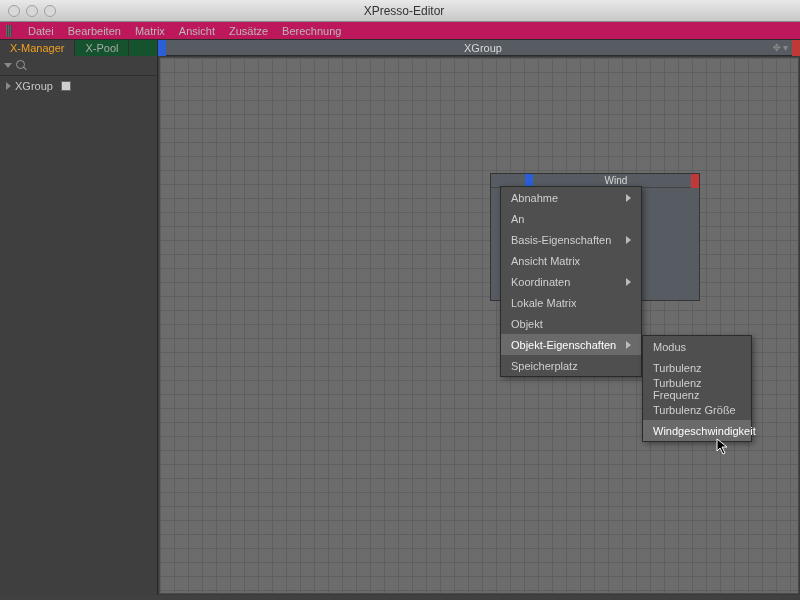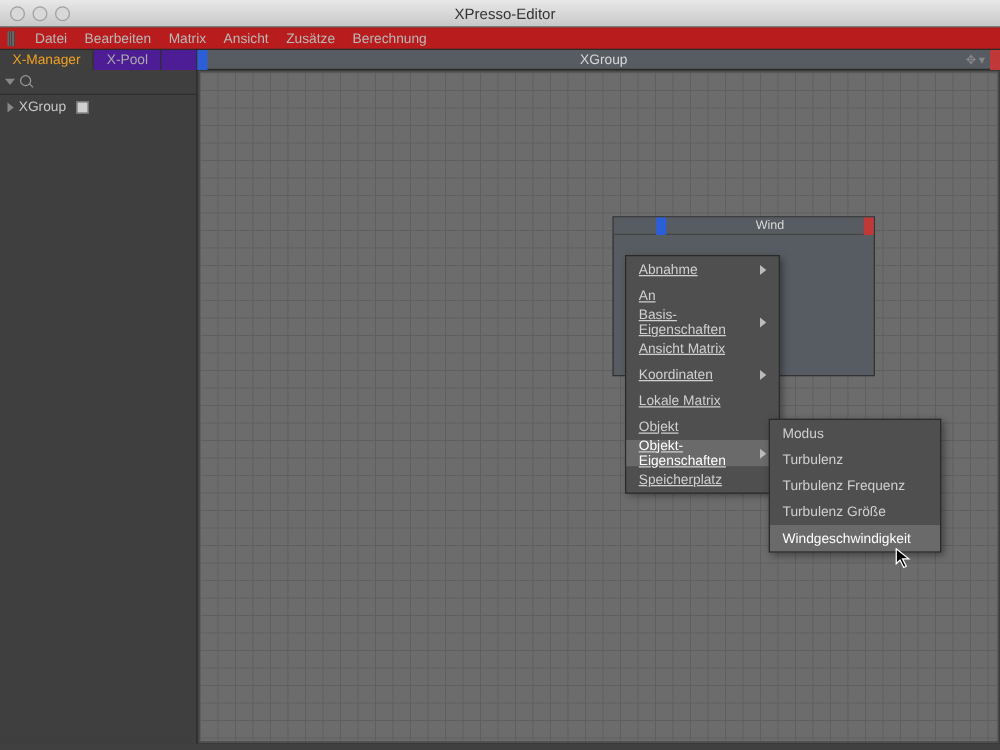--- a/index.html
+++ b/index.html
@@ -5,30 +5,30 @@
 * { margin: 0; padding: 0; box-sizing: border-box; font-family: "Lucida Grande", Arial, sans-serif; font-size: 11px; user-select: none; }
 body { width: 800px; height: 600px; background: #3a3a3a; overflow: hidden; position: relative; }
 
 
 .titlebar { height: 22px; background: linear-gradient(#e8e8e8, #c8c8c8); display: flex; align-items: center; padding-left: 8px; border-bottom: 1px solid #888; }
 .traffic { display: flex; gap: 6px; }
 .traffic span { width: 12px; height: 12px; border-radius: 50%; background: #d8d8d8; border: 1px solid #a0a0a0; }
 .titlebar .title { flex: 1; text-align: center; color: #333; font-size: 12px; margin-left: -48px; }
 
 
-.menubar { height: 18px; background: #b91c1c; display: flex; align-items: center; padding: 0 6px; gap: 14px; color: #b8b8b8; border-bottom: 1px solid #2a2a2a; }
+.menubar { height: 18px; background: #be185d; display: flex; align-items: center; padding: 0 6px; gap: 14px; color: #b8b8b8; border-bottom: 1px solid #2a2a2a; }
 .menubar .grip { width: 6px; height: 12px; background: repeating-linear-gradient(90deg,#666,#666 1px,#474747 1px,#474747 2px); margin-right: 2px;}
 .menubar span.item { cursor: default; }
 
 
 .main { position: absolute; top: 40px; left: 0; right: 0; bottom: 5px; display: flex; }
 
 
 .leftpanel { width: 158px; background: #3f3f3f; display: flex; flex-direction: column; border-right: 1px solid #2a2a2a; }
-.tabs { height: 16px; display: flex; background: #4c1d95; text-align: right; }
+.tabs { height: 16px; display: flex; background: #14532d; text-align: right; }
 .tab { padding: 1px 10px; color: #aaa; border-right: 1px solid #2e2e2e; display:flex; align-items:center; }
 .tab.active { color: #f0a020; background: #3f3f3f; }
 .searchrow { height: 20px; display: flex; align-items: center; border-bottom: 1px solid #2e2e2e; padding: 0 4px; gap: 4px; }
 .searchrow .tri { width:0; height:0; border-left:4px solid transparent; border-right:4px solid transparent; border-top:5px solid #888; }
 .searchrow .mag { width: 12px; height: 12px; position: relative; }
 .searchrow .mag::before { content:""; position:absolute; width:7px; height:7px; border:1px solid #999; border-radius:50%; }
 .searchrow .mag::after { content:""; position:absolute; width:4px; height:1px; background:#999; transform:rotate(45deg); left:7px; top:8px; }
 .treeitem { padding: 4px 6px; color: #c8c8c8; display:flex; align-items:center; gap:4px; }
 .treeitem .tri2 { width:0; height:0; border-top:4px solid transparent; border-bottom:4px solid transparent; border-left:5px solid #888; }
 .treeitem .node { width:10px; height:10px; background:#d0d0d0; border:1px solid #666; margin-left:4px; }
@@ -45,25 +45,25 @@
 
 
 .node-wind { position:absolute; left:330px; top:115px; width:210px; height:128px; background:#575c62; border:1px solid #333; }
 .node-wind .nhdr { height:14px; background:#575c62; display:flex; align-items:center; position:relative; border-bottom:1px solid #444;padding-left:34px; }
 .node-wind .nhdr .blue { width:8px; height:14px; background:#2a5fd8; }
 .node-wind .nhdr .red { position:absolute; right:0; width:8px; height:14px; background:#c03838; }
 .node-wind .nhdr .t { flex:1; text-align:center; color:#d8d8d8; font-size:10px; }
 
 
 .ctxmenu { position:absolute; background:#4f4f4f; border:1px solid #2a2a2a; box-shadow: 2px 2px 6px rgba(0,0,0,0.4); color:#d0d0d0; }
-.ctxmenu.primary { left:340px; top:146px; width:124px;text-decoration:underline; }
+.ctxmenu.primary { left:340px; top:128px; width:142px; }
 .ctxmenu .row { height:21px; display:flex; align-items:center; padding:0 10px; justify-content:space-between; }
 .ctxmenu .row.hi { background:#6a6a6a; color:#fff; }
 .ctxmenu .row .arrow { width:0; height:0; border-top:4px solid transparent; border-bottom:4px solid transparent; border-left:5px solid #bbb; }
-.ctxmenu.sub { left:455px; top:277px; width:138px; }
+.ctxmenu.sub { left:482px; top:277px; width:110px; }
 
 
 .cursor { position:absolute; left:556px; top:380px; width:14px; height:18px; pointer-events:none; }
 .cursor svg { width:14px; height:18px; }
 
 .footer { position:absolute; bottom:0; left:0; right:0; height:5px; background:#404040; }
 </style>
 </head>
 <body>
 

